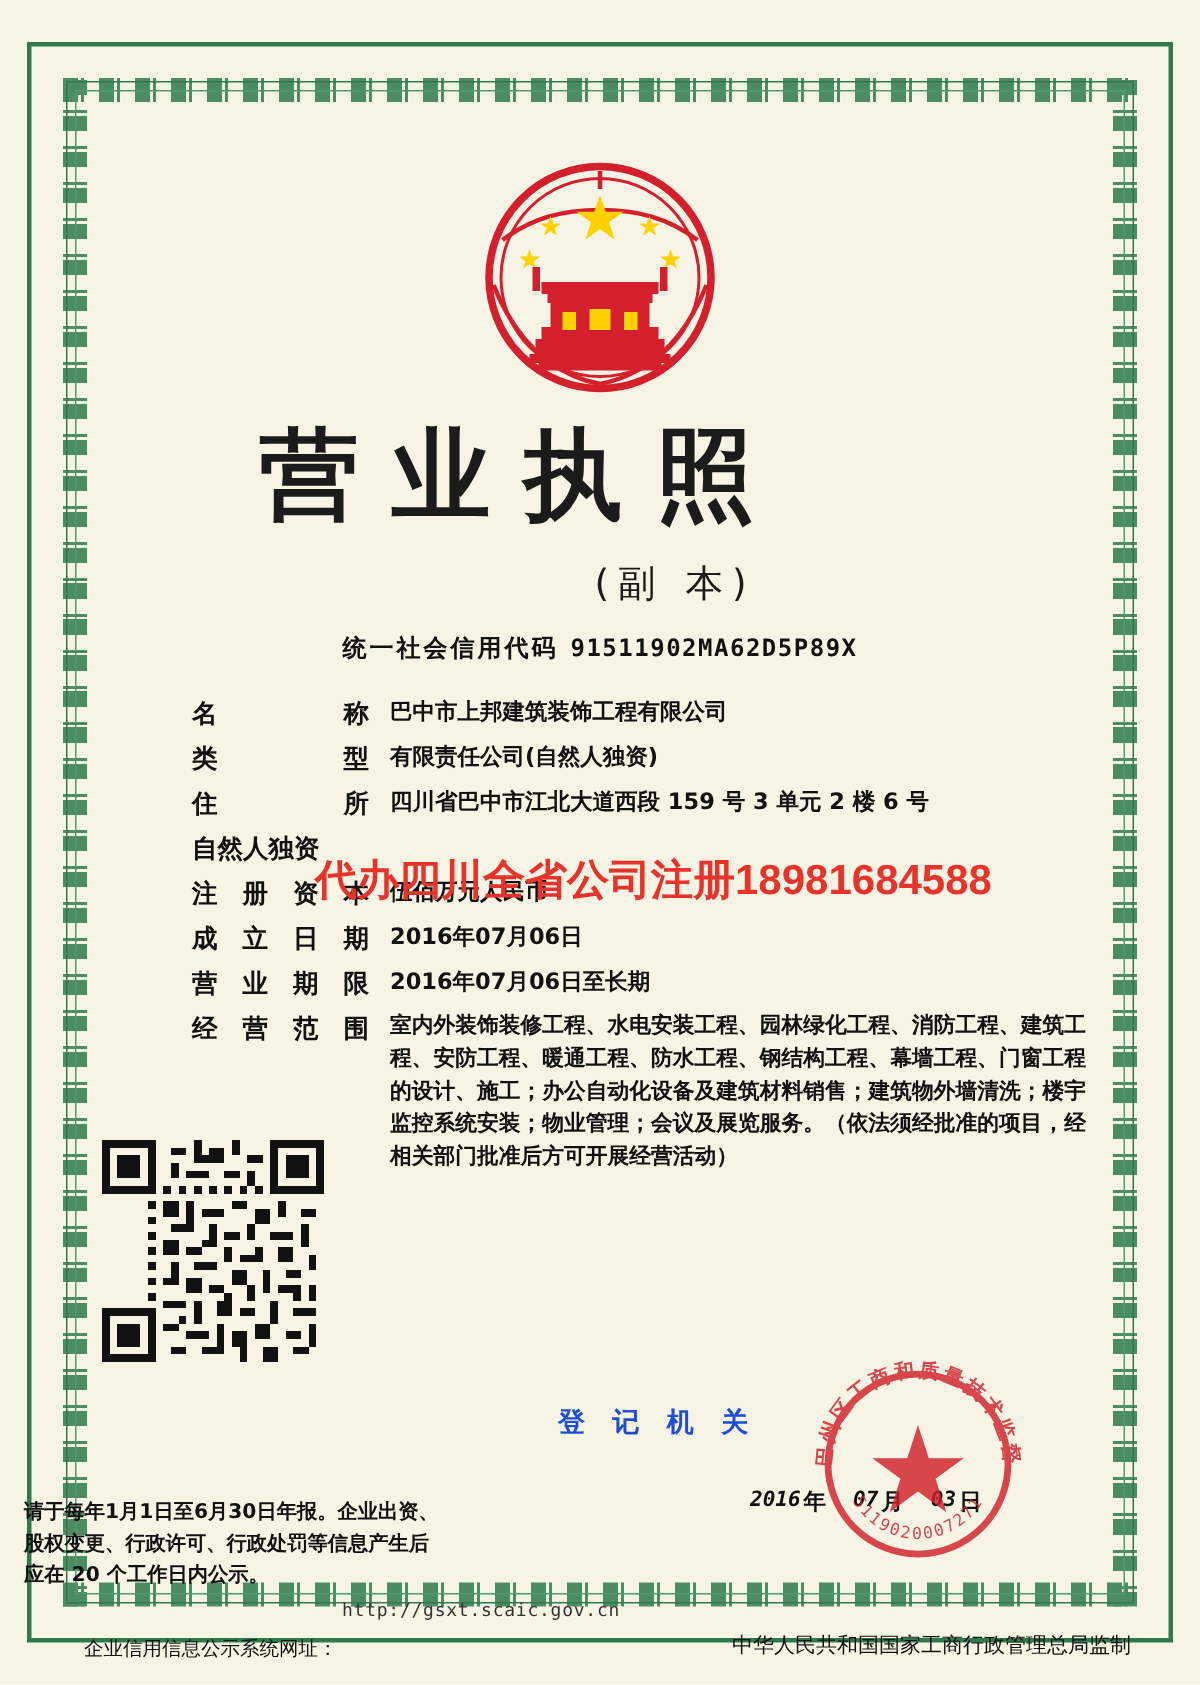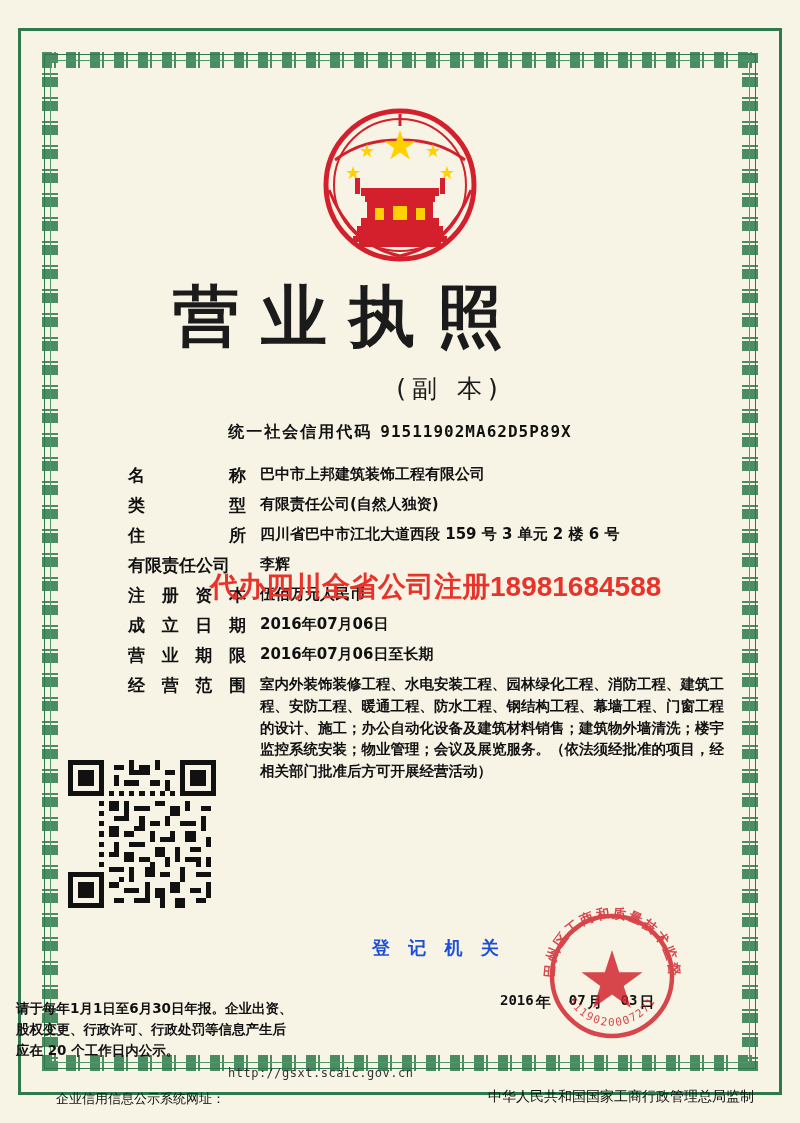--- a/index.html
+++ b/index.html
@@ -201,20 +201,21 @@
     color: #111;
     font-family: "DejaVu Sans", sans-serif;
     font-weight: bold;
     white-space: nowrap;
   }
   .dateline .num {
     font-family: "DejaVu Sans Mono", monospace;
     font-size: 14px;
     vertical-align: 2px;
     margin: 0 2px;
+    font-style: italic;
   }
   .dateline .unit { margin-right: 16px; }
 
   
   .seal {
     position: absolute;
     left: 534px;
     top: 898px;
     width: 156px;
     height: 156px;
@@ -339,23 +340,22 @@
     <div class="field-row">
       <div class="field-label">
           <span>住</span>
           <span>所</span>
         </div>
       <div class="field-value">四川省巴中市江北大道西段 159 号 3 单元 2 楼 6 号</div>
     </div>
 
     <div class="field-row">
       <div class="field-label" style="letter-spacing:0;">
-          <span>有限责任公司</span>
-        </div>
-      <div class="field-value">李辉</div>
+          <span>自然人独资</span>
+        </div>
     </div>
 
     <div class="field-row">
       <div class="field-label">
           <span>注</span>
           <span>册</span>
           <span>资</span>
           <span>本</span>
         </div>
       <div class="field-value">伍佰万元人民币</div>

